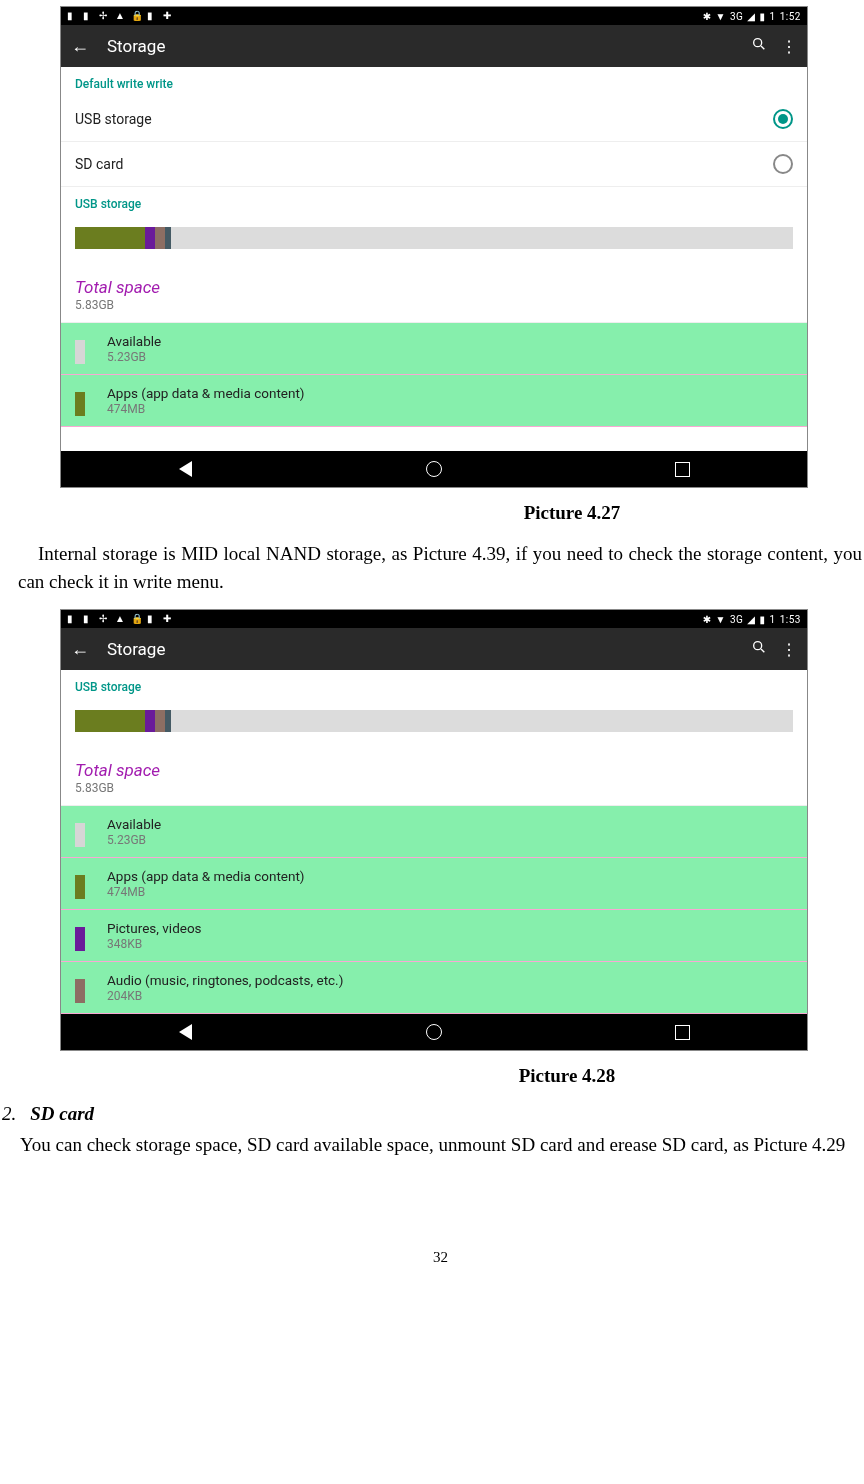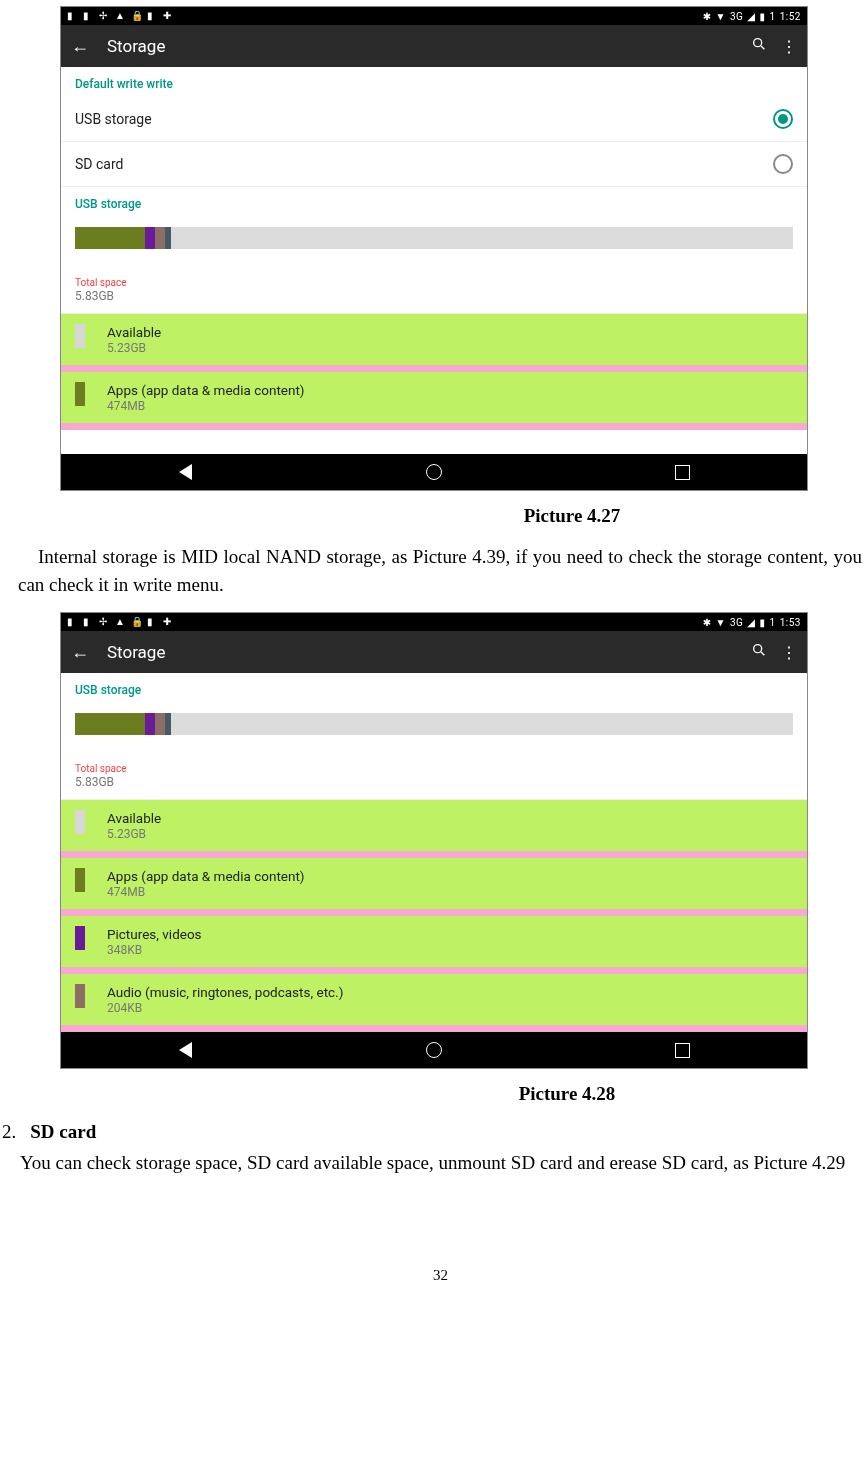--- a/index.html
+++ b/index.html
@@ -68,39 +68,39 @@
   .radio.sel { border-color:#009688;}
   .radio.sel::after{content:"";position:absolute;left:3px;top:3px;width:10px;height:10px;background:#009688;border-radius:50%;}
   .bar-wrap { padding: 10px 14px 20px 14px; background:#fff;}
   .bar { height:22px; background:#dcdcdc; display:flex; overflow:hidden;}
   .seg { height:100%;}
   .seg1{background:#6b7d1f;width:70px;}
   .seg2{background:#6a1b9a;width:10px;}
   .seg3{background:#8d6e63;width:10px;}
   .seg4{background:#455a64;width:6px;}
   .kv { padding:8px 14px 10px 14px; border-bottom:1px solid #eee; background:#fff;}
-  .kv .k{font-size:10px;color:#ef4444;}
+  .kv .k{font-size:17px;color:#a21caf;font-style:italic;}
   .kv .v{font-size:12px;color:#777;margin-top:1px;}
-  .item { display:flex; align-items:flex-start; padding:10px 14px; border-bottom:7px solid #f9a8d4; background:#bef264;}
+  .item { display:flex; align-items:flex-end; padding:10px 14px; border-bottom:1px solid #f9a8d4; background:#86efac;}
   .chip { width:10px; height:24px; margin-right:22px; flex:none;}
   .chip.avail{background:#d6d6d6;}
   .chip.apps{background:#6b7d1f;}
   .chip.pics{background:#6a1b9a;}
   .chip.audio{background:#8d6e63;}
   .item .txt .k{font-size:13.5px;color:#222;}
   .item .txt .v{font-size:12px;color:#777;margin-top:1px;}
   .navbar{ height:36px; background:#000; display:flex; align-items:center; justify-content:space-around;}
   .navbtn{ width:20px;height:20px; display:flex;align-items:center;justify-content:center;}
   .tri{width:0;height:0;border-top:8px solid transparent;border-bottom:8px solid transparent;border-right:13px solid #fff;}
   .circ{width:14px;height:14px;border:1.5px solid #fff;border-radius:50%;}
   .sq{width:13px;height:13px;border:1.5px solid #fff;}
   .bodytext{ font-size:19px; line-height:1.45; margin:4px 0 14px 0; padding:0 2px 0 18px; text-align:justify;}
   .caption{ font-size:19px; font-weight:bold; text-align:center; margin:14px 0 16px 280px;}
   .sub{ font-size:19px; margin:8px 0 10px 38px;}
-  .listhead{ font-size:19px; font-weight:bold; margin:14px 16px 6px 2px;}
+  .listhead{ font-size:19px; font-weight:bold; margin:14px 16px 6px 2px;font-style:italic;}
   .listhead .num{font-weight:normal; margin-right:14px;}
   .pagenum{ text-align:center; font-size:15px; margin-top:90px;margin-left:17px;}
   .blank{height:24px;background:#fff;}
 </style>
 </head>
 <body>
 
 <div class="page">
 
   <div class="screenshot">

